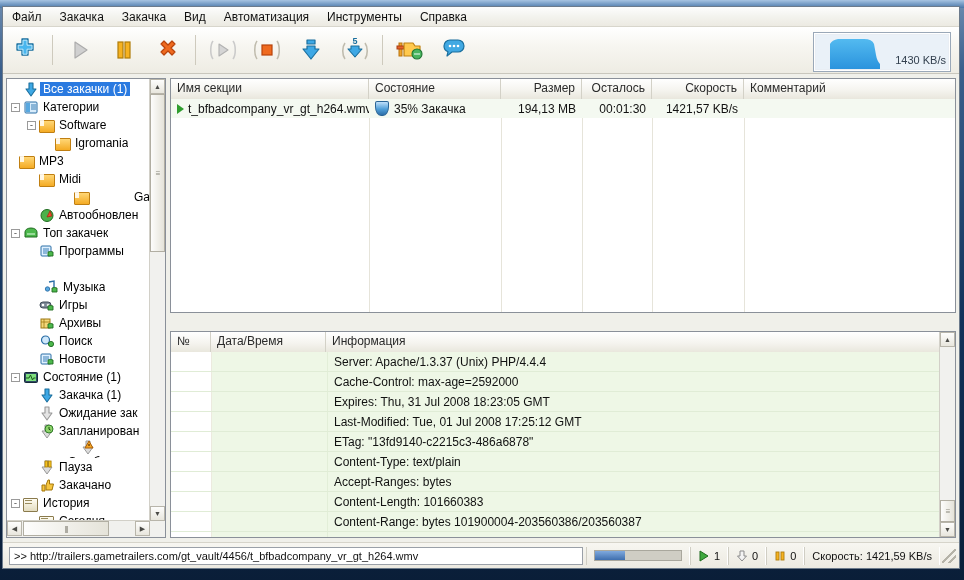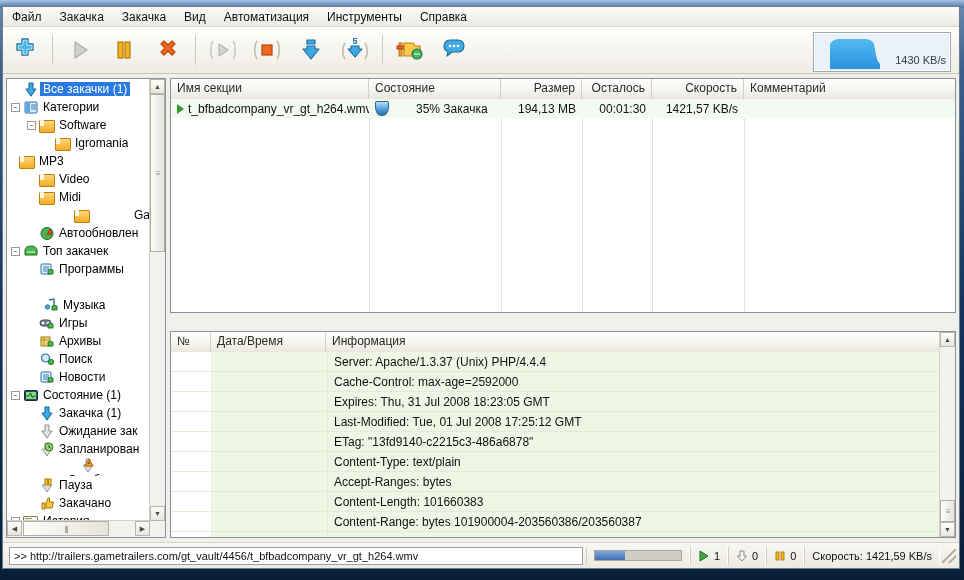--- a/index.html
+++ b/index.html
@@ -364,27 +364,20 @@
               <span class="ico">
                 <div class="ic-folder"></div>
               </span>
               <span class="lbl">MP3</span>
             </div>
             <div class="tnode" style="padding-left: 20px;">
               <span class="nodot"></span>
               <span class="ico">
                 <div class="ic-folder"></div>
               </span>
-              <span class="lbl">Video</span>
-            </div>
-            <div class="tnode" style="padding-left: 20px;">
-              <span class="nodot"></span>
-              <span class="ico">
-                <div class="ic-folder"></div>
-              </span>
               <span class="lbl">Midi</span>
             </div>
             <div class="tnode" style="padding-left: 15px; gap: 40px;">
               <span class="nodot"></span>
               <span class="ico">
                 <div class="ic-folder"></div>
               </span>
               <span class="lbl">Games</span>
             </div>
             <div class="tnode" style="padding-left: 20px;">
@@ -560,21 +553,21 @@
               <div class="vline" style="left: 198px;"></div>
               <div class="vline" style="left: 330px;"></div>
               <div class="vline" style="left: 411px;"></div>
               <div class="vline" style="left: 481px;"></div>
               <div class="vline" style="left: 573px;"></div>
               <div class="dl-row" style="top: 0px;">
                 <div class="dl-cell" style="width: 198px;">
                   <span class="grn-tri"></span>
                   <span>t_bfbadcompany_vr_gt_h264.wmv</span>
                 </div>
-                <div class="dl-cell" style="width: 132px; gap: 22px;">
+                <div class="dl-cell" style="width: 132px;">
                   <span class="shield"></span>
                   <span>35% Закачка</span>
                 </div>
                 <div class="dl-cell r" style="width: 81px;">
                   <span>194,13 MB</span>
                 </div>
                 <div class="dl-cell r" style="width: 70px;">
                   <span>00:01:30</span>
                 </div>
                 <div class="dl-cell r" style="width: 92px;">

